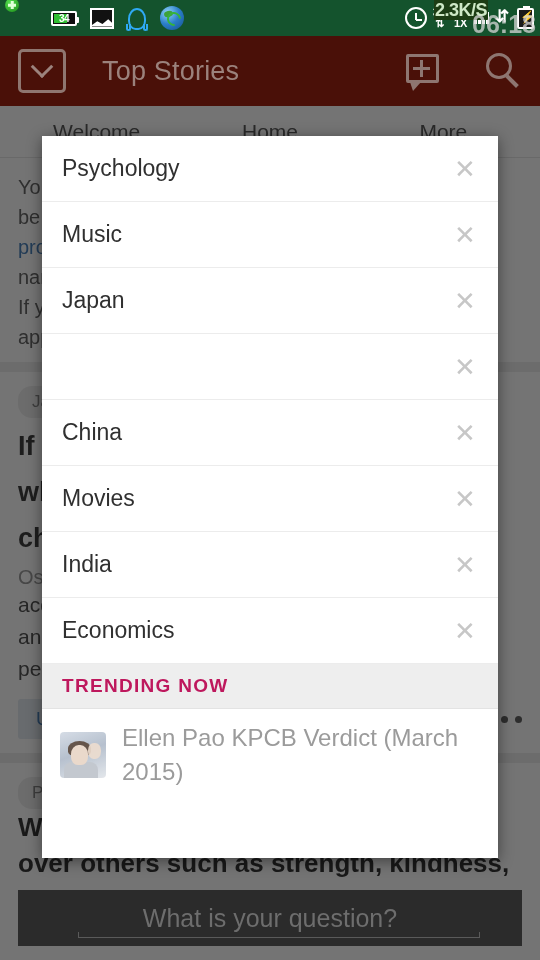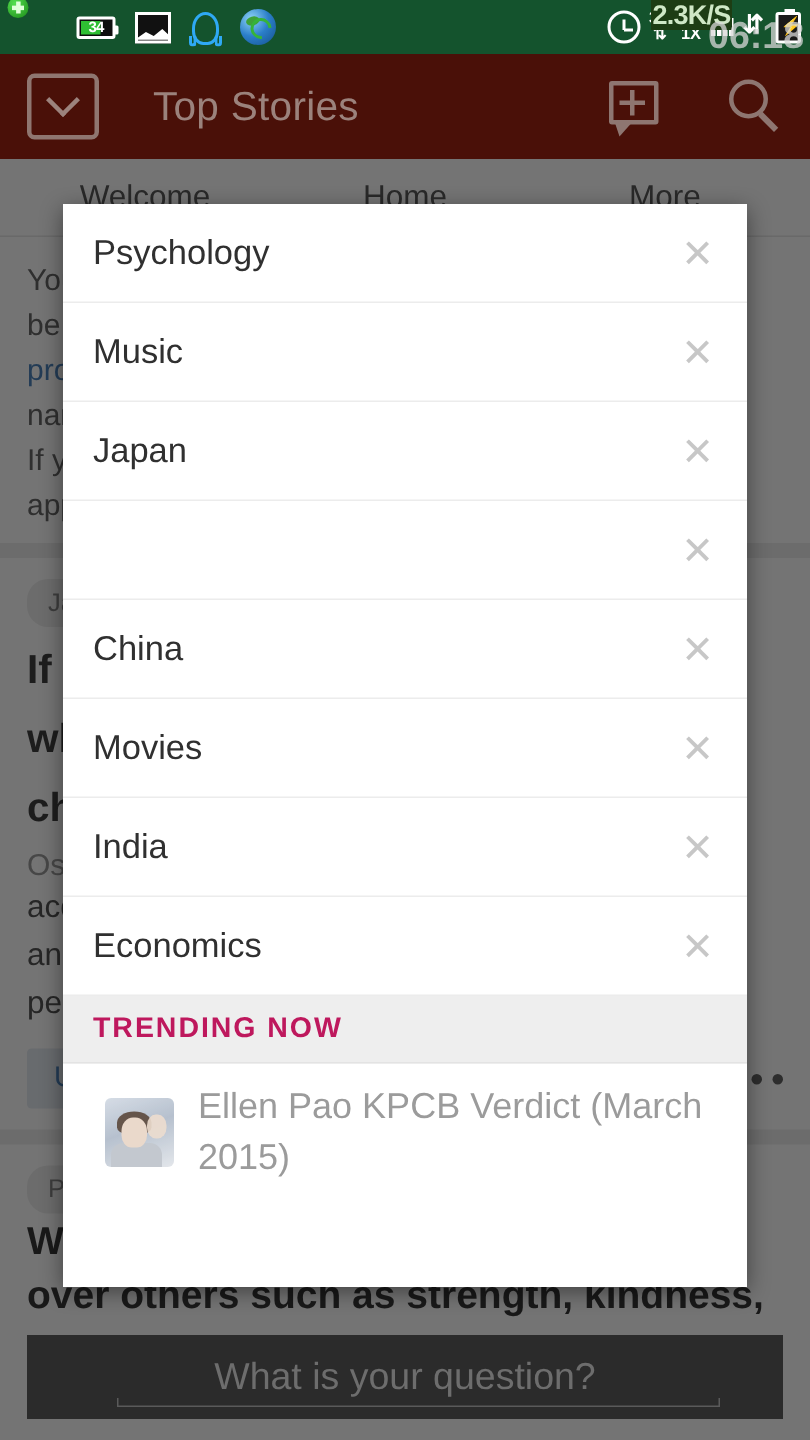--- a/index.html
+++ b/index.html
@@ -157,21 +157,21 @@
     width:30px; text-align:center; font-weight:300;
   }
   .add-row{ height:66px; display:flex; align-items:center; padding:0 20px;
     border-bottom:1px solid #ececec; background:#fff;}
   .add-row .label{ font-size:24px; color:#2c6cb5; }
   .trend-hd{
     height:45px; background:#eeeeee; display:flex; align-items:center; padding:0 20px;
     color:#be185d; font-size:19px; font-weight:bold; letter-spacing:1.3px;
     border-bottom:1px solid #e3e3e3;
   }
-  .trend-row{ display:flex; align-items:center; padding:12px 18px 0 28px; gap:16px;}
+  .trend-row{ display:flex; align-items:center; padding:12px 18px 0 18px; gap:16px;}
   .trend-thumb{
     width:46px;height:46px;border-radius:4px;flex:none;overflow:hidden;position:relative;
     background:linear-gradient(160deg,#cfd7e2 0%, #aab6c6 45%, #dfe3e8 100%);
     opacity:.85;
   }
   .trend-thumb .face{
     position:absolute;left:11px;top:13px;width:17px;height:20px;border-radius:45% 45% 40% 40%;
     background:#e7d3c3;
   }
   .trend-thumb .hair{

